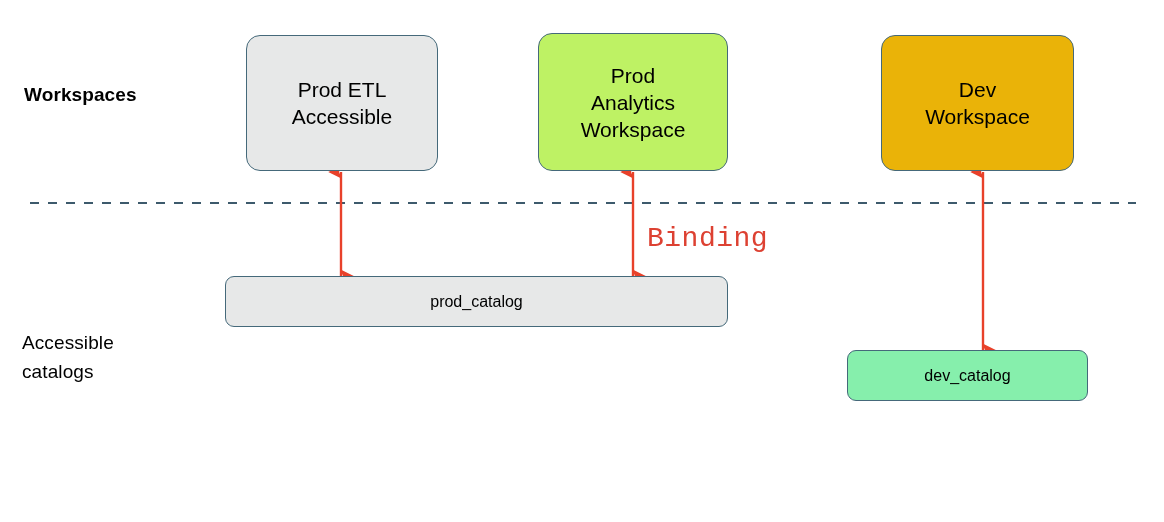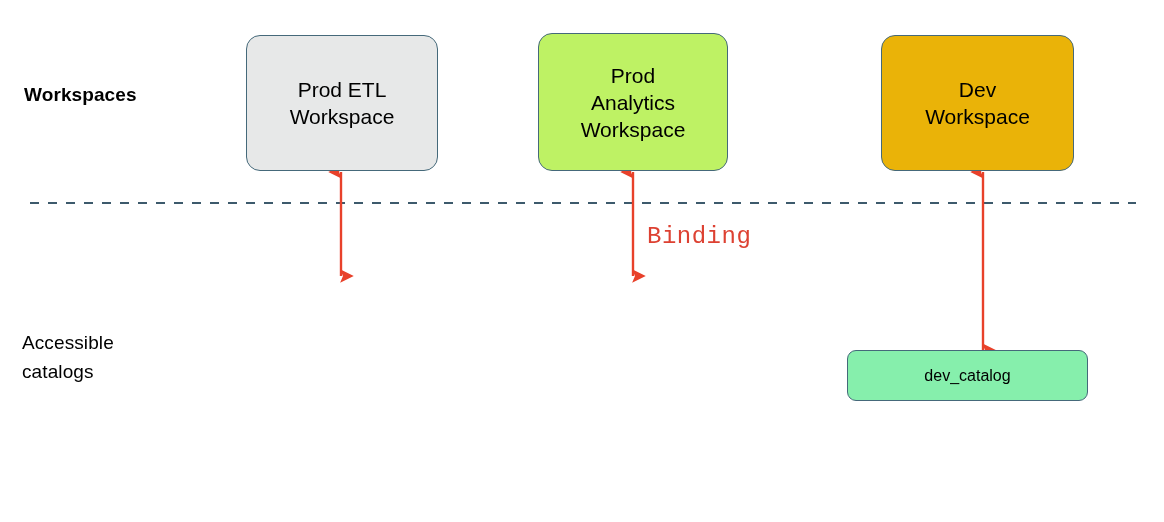--- a/index.html
+++ b/index.html
@@ -54,21 +54,21 @@
     position: absolute;
     left: 0;
     top: 0;
     width: 1164px;
     height: 522px;
     pointer-events: none;
   }
   .binding-label {
     position: absolute;
     font-family: "Liberation Mono", monospace;
-    font-size: 24px;
+    font-size: 28px;
     color: #dd4132;
     letter-spacing: 0.5px;
     white-space: nowrap;
   }
 </style>
 </head>
 <body style="background: rgb(255, 255, 255);">
 
 <div id="canvas">
 
@@ -97,24 +97,25 @@
       <line x1="983" y1="350" x2="983" y2="172" stroke="#e8412a" stroke-width="2.2" marker-end="url(#arrowhead-up)"></line>
       <line x1="983" y1="172" x2="983" y2="350" stroke="#e8412a" stroke-width="2.2" marker-end="url(#arrowhead-up)"></line>
     </g>
   </svg>
 
   <div class="row-label" id="row-label-0" style="left: 24px; top: 80px; color: rgb(0, 0, 0); font-weight: bold;">Workspaces</div>
   <div class="row-label" id="row-label-1" style="left: 22px; top: 328px; color: rgb(0, 0, 0);">Accessible
 catalogs</div>
 
   <div class="node workspace-node" id="node-ws-0" style="left: 246px; top: 35px; width: 192px; height: 136px; background: rgb(231, 232, 232); border-color: rgb(69, 105, 122);">Prod ETL
-Workspace</div>
+Accessible</div>
   <div class="node workspace-node" id="node-ws-1" style="left: 538px; top: 33px; width: 190px; height: 138px; background: #bef264; border-color: rgb(69, 105, 122);">Prod
 Analytics
 Workspace</div>
   <div class="node workspace-node" id="node-ws-2" style="left: 881px; top: 35px; width: 193px; height: 136px; background: #eab308; border-color: rgb(69, 105, 122);">Dev
 Workspace</div>
 
+  <div class="node catalog-node" id="node-cat-0" style="left: 225px; top: 276px; width: 503px; height: 51px; background: rgb(231, 232, 232); border-color: rgb(69, 105, 122);">prod_catalog</div>
   <div class="node catalog-node" id="node-cat-1" style="left: 847px; top: 350px; width: 241px; height: 51px; background: #86efac; border-color: rgb(69, 105, 122);">dev_catalog</div>
 
   <div class="binding-label" id="binding-annotation" style="left: 647px; top: 223px; color: rgb(221, 65, 50);">Binding</div>
 
 </div>
 
 </body></html>

